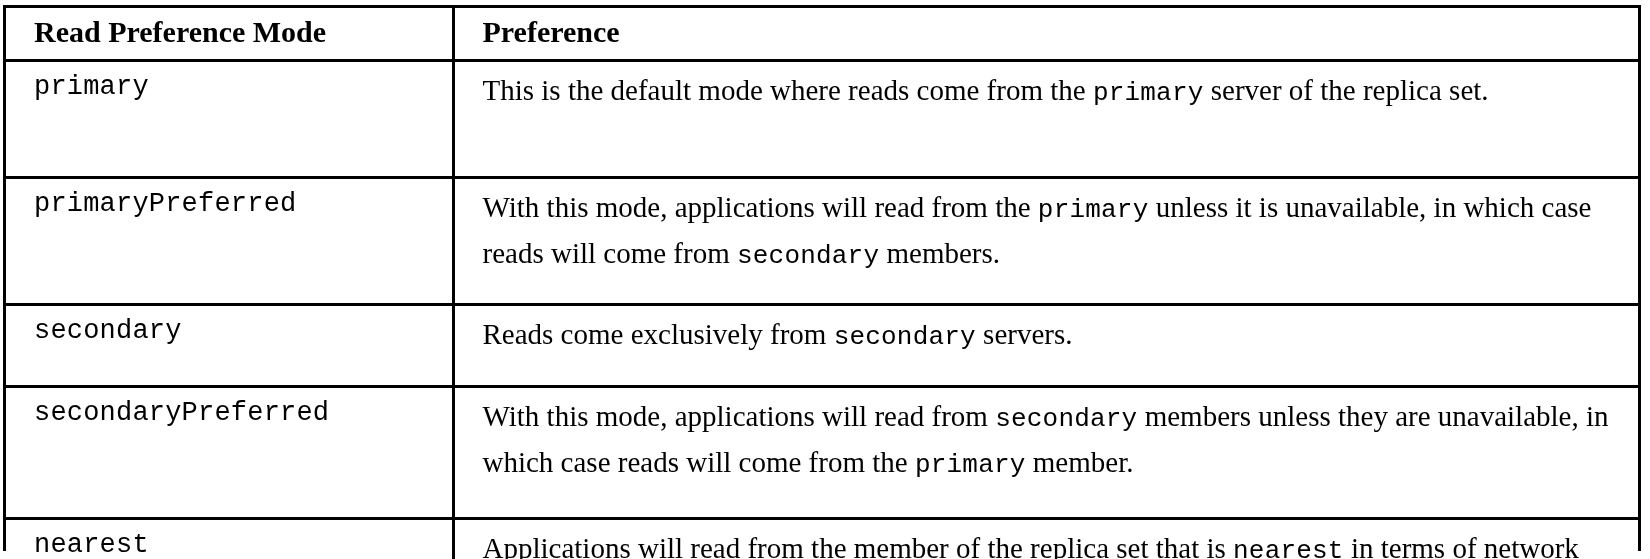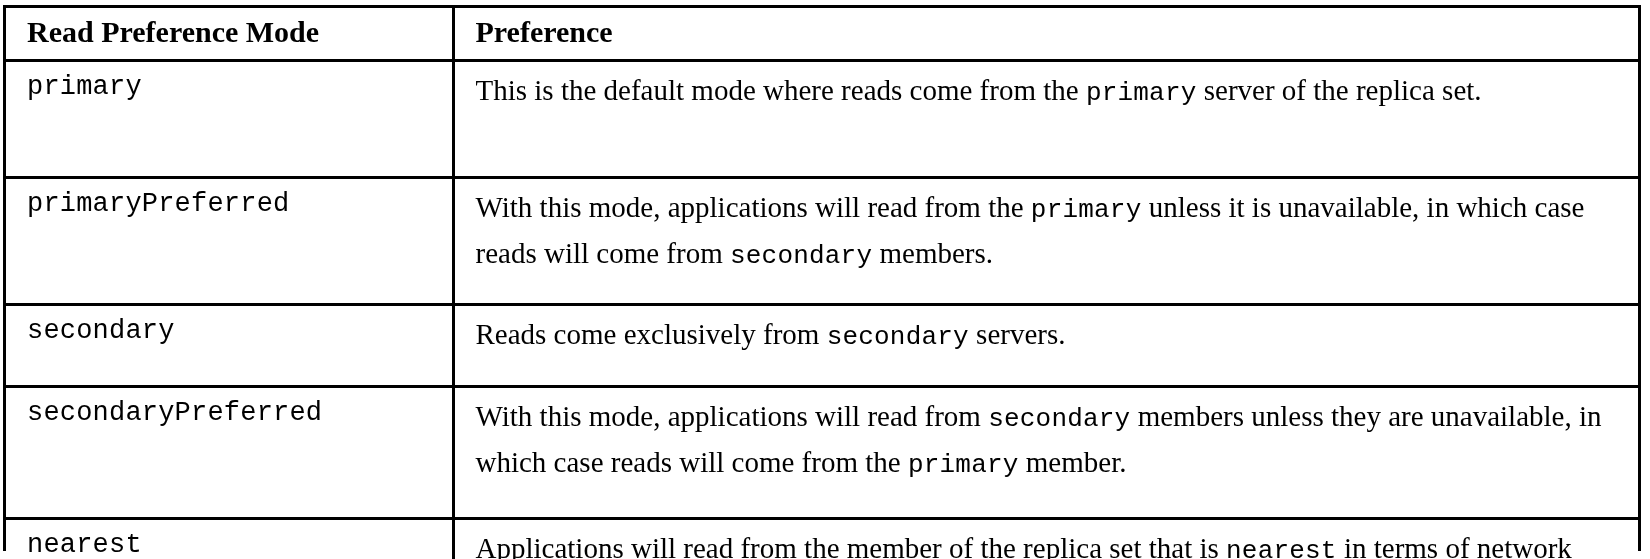--- a/index.html
+++ b/index.html
@@ -33,21 +33,21 @@
     table-layout: fixed;
     background: #ffffff;
   }
 
   table.pref-table col.col-mode  { width: 447px; }
   table.pref-table col.col-desc  { width: auto; }
 
   table.pref-table td,
   table.pref-table th {
     vertical-align: top;
-    padding: 7px 12px 10px 21px;
+    padding: 7px 12px 10px 28px;
     border-right: 3px solid #000000;
     border-bottom: 3px solid #000000;
     background: #ffffff;
   }
   table.pref-table td:last-child,
   table.pref-table th:last-child {
     border-right: none;
   }
   table.pref-table tr:last-child td {
     border-bottom: none;

